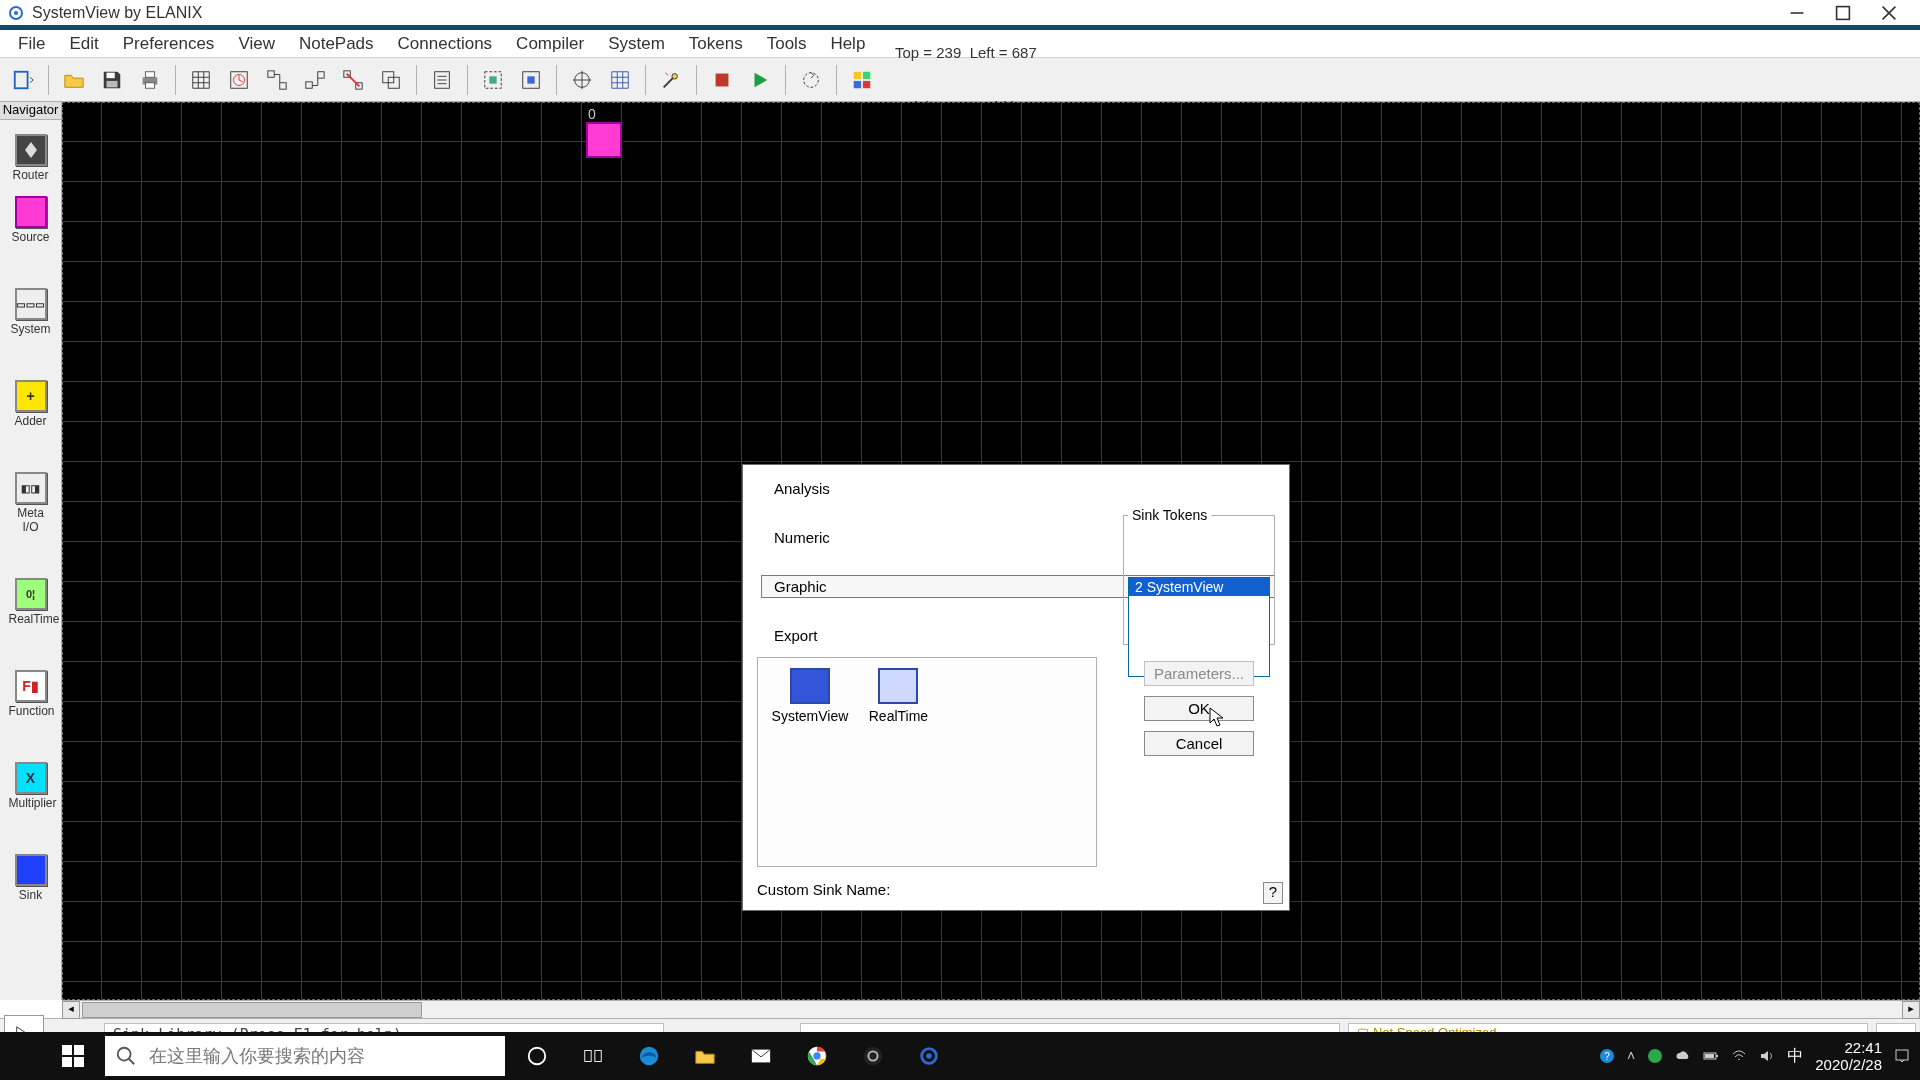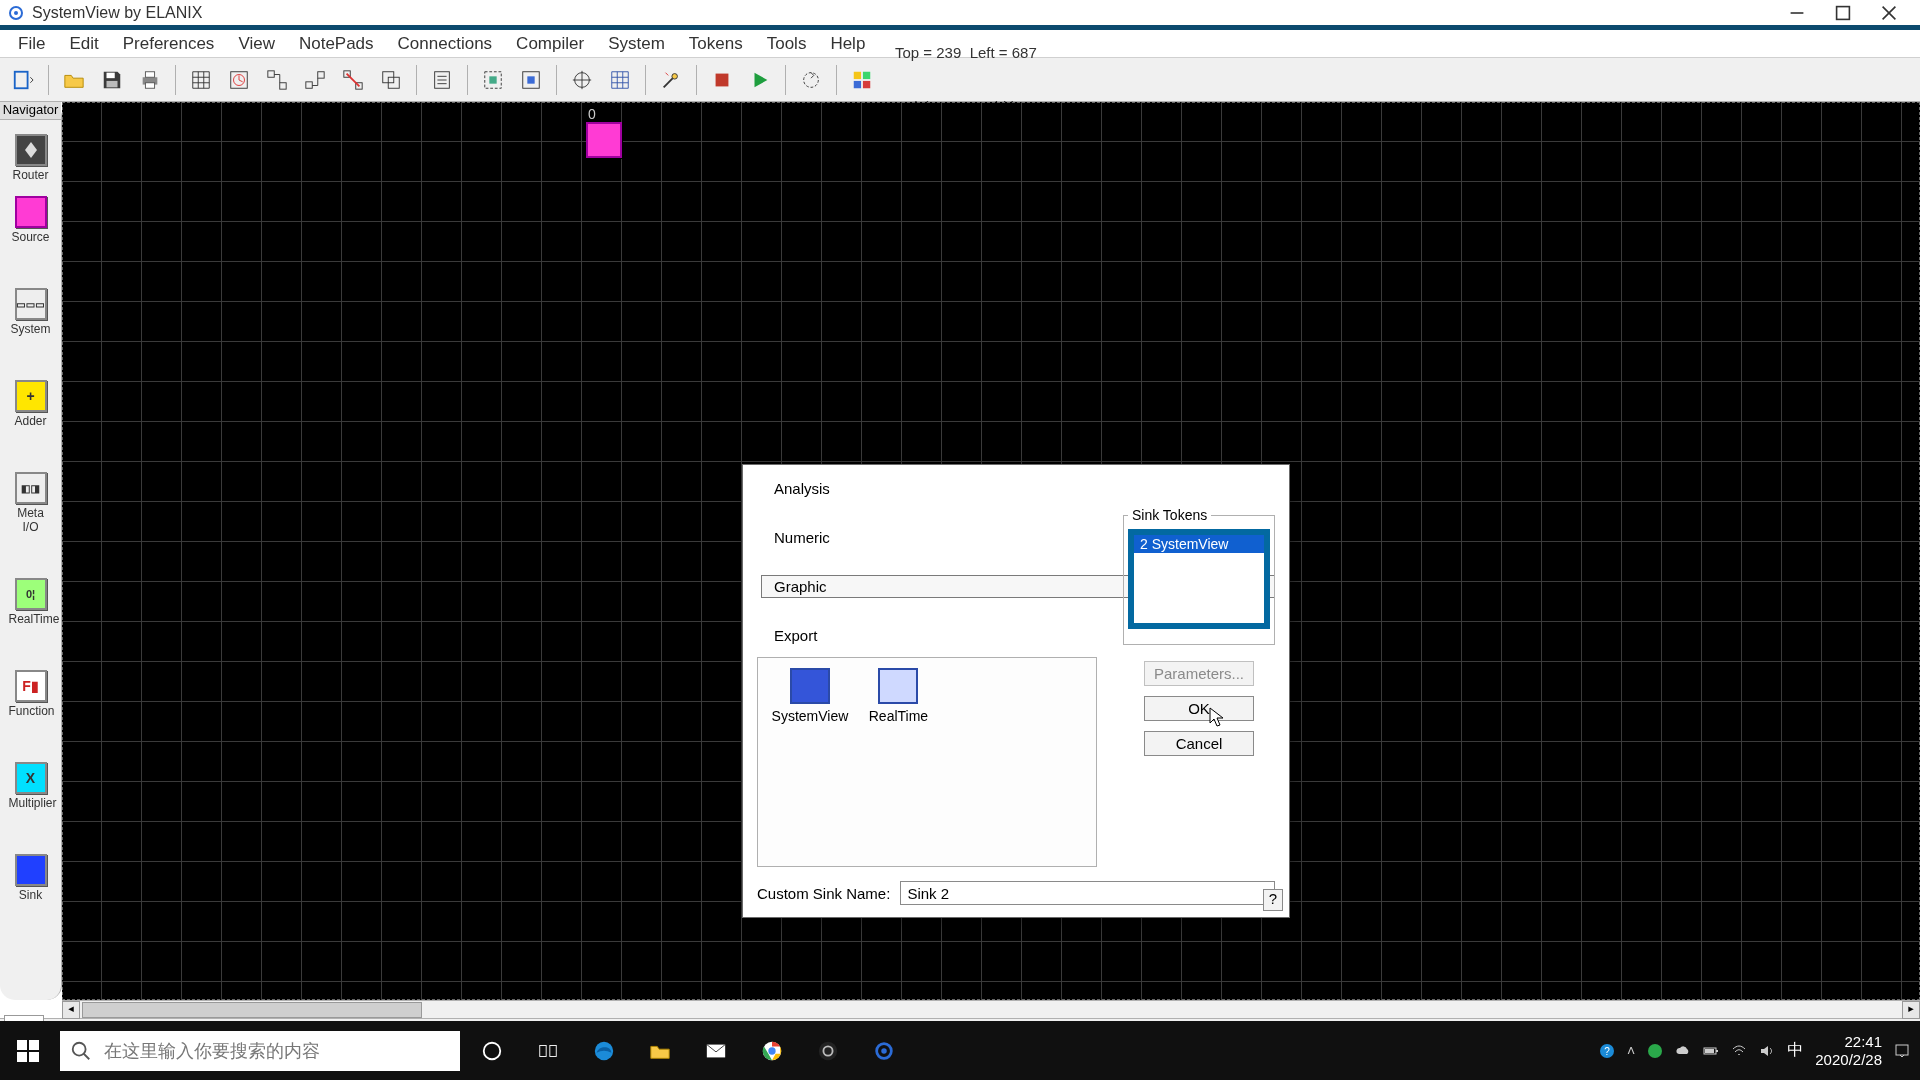--- a/index.html
+++ b/index.html
@@ -18,21 +18,21 @@
 
 .toolbar { height: 44px; background: #f0f0f0; border-bottom: 1px solid #b0b0b0; display: flex; align-items: center; padding: 0 6px; gap: 4px; }
 .toolbar .btn { width: 34px; height: 34px; display: flex; align-items: center; justify-content: center; border: 1px solid transparent; }
 .toolbar .sep { width: 1px; height: 30px; background: #b0b0b0; margin: 0 4px; }
 .toolbar .readout { margin-left: 12px; font-size: 15px; color: #333; line-height: 1.2; white-space: pre; }
 
 
 .workarea { position: relative; height: calc(1080px - 30px - 28px - 44px - 32px - 48px); display: flex; }
 
 
-.navigator { width: 62px; background: #f0f0f0; border-right: 1px solid #b0b0b0; position: relative; border-radius: 15px; }
+.navigator { width: 62px; background: #f0f0f0; border-right: 1px solid #b0b0b0; position: relative; }
 .navigator .navhead { height: 18px; background: #e0e0e0; font-size: 13px; text-align: center; border-bottom: 1px solid #b0b0b0; }
 .navigator .palitem { margin: 14px auto 0; width: 44px; text-align: center; font-size: 12px; color: #333; }
 .navigator .palitem.big-gap { margin-top: 44px; }
 .navigator .palicon { width: 32px; height: 32px; margin: 0 auto 2px; border: 2px solid #888; background: #fff; position: relative; box-shadow: 1px 1px 0 #555; }
 .navigator .palicon.router { background: #444; }
 .navigator .palicon.source { background: #ff3bd4; border-color: #a000a0; }
 .navigator .palicon.adder  { background: #ffe600; }
 .navigator .palicon.oper   { background: #9dff7a; }
 .navigator .palicon.func   { background: #fff; }
 .navigator .palicon.mult   { background: #00e0ff; }
@@ -76,33 +76,33 @@
 .dialog .tabs { display:flex; gap:26px; margin: 2px 0 10px 4px; flex-direction: column; }
 .dialog .tab { font-size:15px; padding:2px 12px; border:1px solid transparent; cursor:default; }
 .dialog .tab.active { border:1px solid #7a7a7a; background:#f7f7f7; }
 .dialog .group { border:1px solid #b0b0b0; padding:10px; width:340px; height:210px; background:#fdfdfd; }
 .dialog .sinkitem { display:inline-block; width:84px; text-align:center; font-size:14px; vertical-align:top; }
 .dialog .sinkicon { width:40px; height:36px; margin:0 auto 4px; border:2px solid #2b4aa8; background:#dde6ff; position:relative; }
 .dialog .sinkicon.sv { background: #3455d9; }
 .dialog .sinkicon.rt { background: #cfd9ff; }
 .dialog fieldset.tokens { position:absolute; right:14px; top:42px; width:152px; height:138px; border:1px solid #b0b0b0; padding:6px 4px; font-size:14px; }
 .dialog fieldset.tokens legend { font-size:14px; padding:0 4px; }
-.dialog fieldset.tokens .list { border:6px solid #0369a1; height:100px; background:#fff; overflow:hidden; }
+.dialog fieldset.tokens .list { border:1px solid #0369a1; height:100px; background:#fff; overflow:hidden;margin-top:48px; }
 .dialog fieldset.tokens .list .row { padding:1px 6px; font-size:14px; }
 .dialog fieldset.tokens .list .row.sel { background:#1060d0; color:#fff; }
 .dialog .rbuttons { position:absolute; right:14px; top:196px; width:152px; display:flex; flex-direction:column; gap:10px; align-items:center; }
 .dialog .btn2 { width:110px; padding:3px 0; font-size:15px; background:#f3f3f3; border:1px solid #8a8a8a; text-align:center; }
 .dialog .btn2.disabled { color:#8a8a8a; border-color:#c0c0c0; }
 .dialog .namer { margin-top:14px; display:flex; align-items:center; gap:10px; font-size:15px; }
 .dialog .namer input { flex:1; height:24px; font-size:15px; padding:0 6px; border:1px solid #8a8a8a; }
 .dialog .helpq { position:absolute; right:6px; bottom:6px; width:20px; height:22px; border:1px solid #8a8a8a; text-align:center; font-size:15px; background:#f3f3f3; }
 .cursor-arrow { position:absolute; width:16px; height:20px; pointer-events:none; }
 
 
-.taskbar { position: fixed; left:0; right:0; bottom:0; height:59px; background:#101010; display:flex; align-items:center; }
+.taskbar { position: fixed; left:0; right:0; bottom:0; height:48px; background:#101010; display:flex; align-items:center;padding-left:45px; }
 .taskbar .start { width:56px; height:48px; display:flex; align-items:center; justify-content:center; }
 .taskbar .search { flex:0 0 400px; height:40px; margin:4px; background:#fff; display:flex; align-items:center; padding:0 10px; color:#777; font-size:18px; gap:12px; }
 .taskbar .tb-icons { display:flex; align-items:center; height:48px; }
 .taskbar .tb-icons .ti { width:56px; height:48px; display:flex; align-items:center; justify-content:center; }
 .taskbar .tray { margin-left:auto; display:flex; align-items:center; gap:12px; padding:0 10px; color:#fff; font-size:14px; }
 .taskbar .clock { text-align:right; line-height:1.15; font-size:15px; }
 
 
 svg.ic { width: 22px; height: 22px; }
 svg.ic-s { width: 16px; height: 16px; }
@@ -379,21 +379,20 @@
         </fieldset>
 
         <div class="rbuttons">
           <div class="btn2 disabled">Parameters...</div>
           <div class="btn2">OK</div>
           <div class="btn2">Cancel</div>
         </div>
 
         <div class="namer">
           <span>Custom Sink Name:</span>
-          <input type="text" value="Sink 2" style="">
         </div>
 
         <div class="helpq">?</div>
 
         <svg class="cursor-arrow" style="left:466px; top:242px" viewBox="0 0 16 20">
             <path d="M1 1l0 15 4-4 3 7 3-1-3-7h6z" fill="#fff" stroke="#000"></path>
           </svg>
       </div>
     </div>
   </div>

